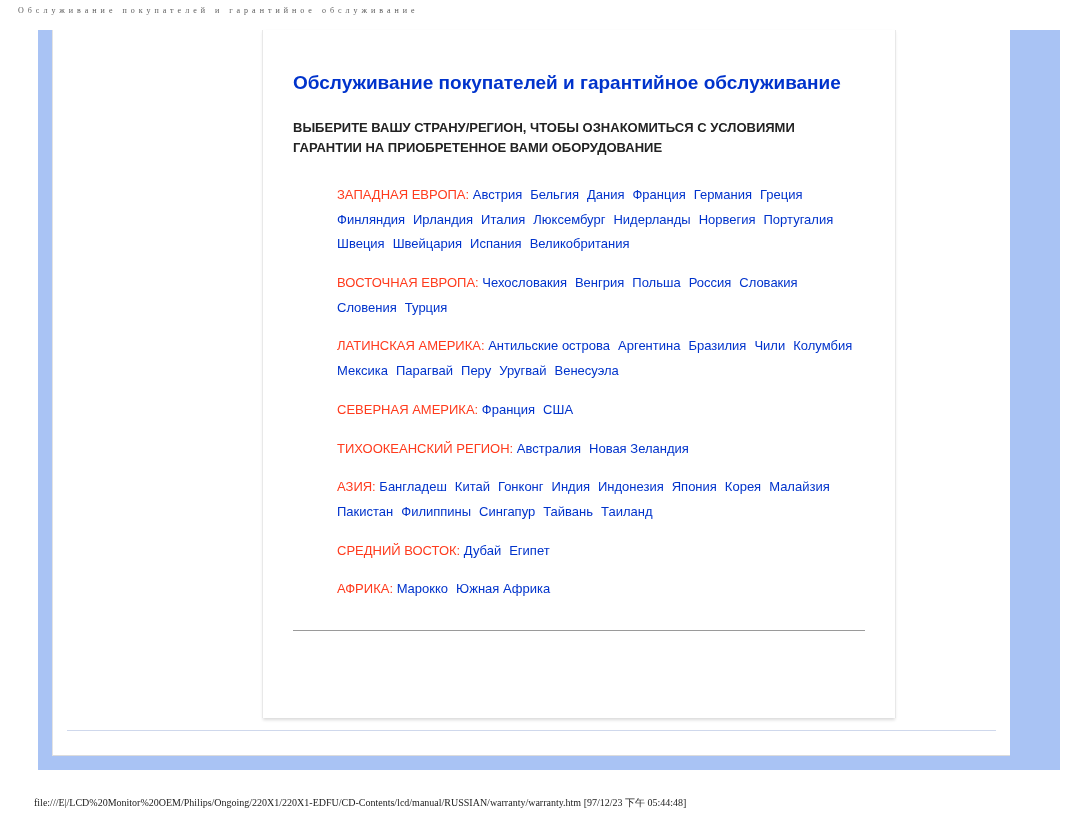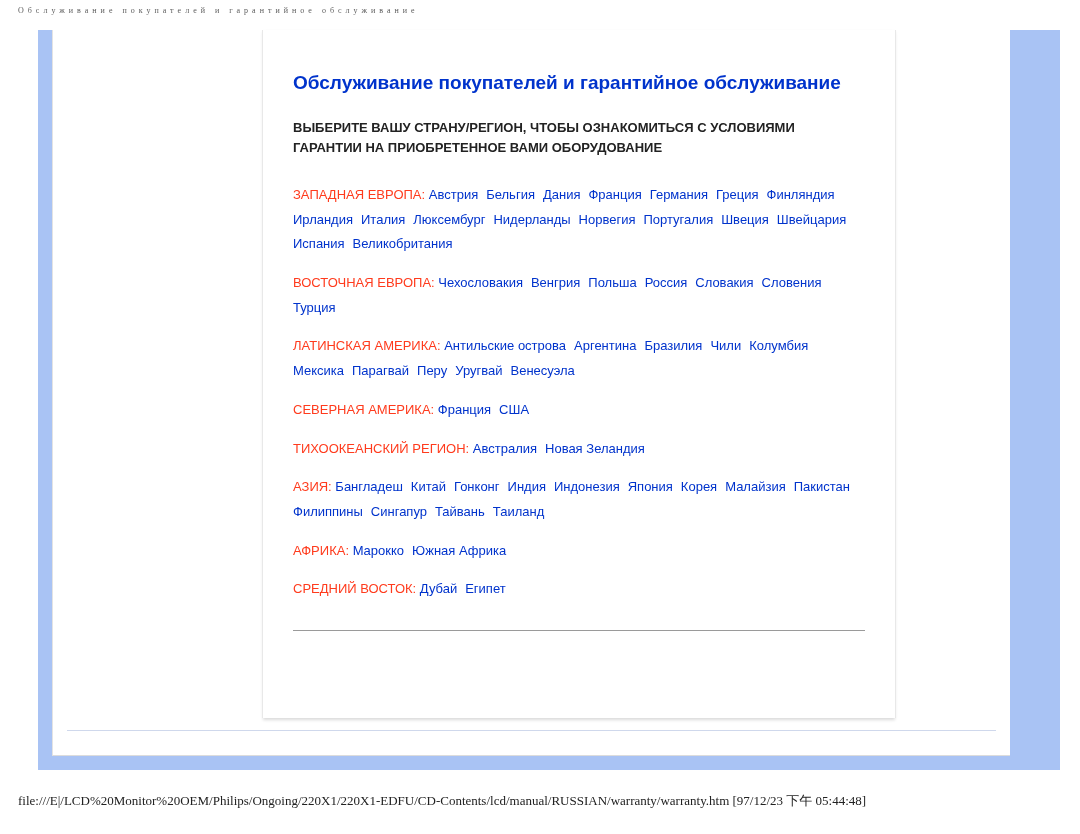--- a/index.html
+++ b/index.html
@@ -70,43 +70,44 @@
     font-size: 13px;
     line-height: 1.5;
     color: #222;
     font-weight: bold;
   }
   .region-block {
     font-size: 13px;
     line-height: 1.9;
     margin-bottom: 14px;
     color: #0033cc;
+    margin-left: 44px;
   }
   .region-label {
     color: #ff3b1d;
   }
   .country {
     color: #0033cc;
     cursor: pointer;
   }
   .sep {
     display: inline-block;
     width: 8px;
   }
   .card-hr {
     border: none;
     border-top: 1px solid #9a9a9a;
     margin-top: 28px;
     margin-bottom: 0;
   }
   .footer-path {
     position: absolute;
-    left: 18px;
+    left: 34px;
     bottom: 24px;
-    font-size: 13px;
+    font-size: 10px;
     font-family: "Times New Roman", serif;
     color: #222;
     white-space: nowrap;
     margin-top: 12px;
   }
 </style>
 </head>
 <body>
 
 <div class="page-title-bar">Обслуживание покупателей и гарантийное обслуживание</div>
@@ -116,22 +117,22 @@
     <div class="content-card">
       <h1 class="heading">Обслуживание покупателей и гарантийное обслуживание</h1>
       <p class="instruction">ВЫБЕРИТЕ ВАШУ СТРАНУ/РЕГИОН, ЧТОБЫ ОЗНАКОМИТЬСЯ С УСЛОВИЯМИ ГАРАНТИИ НА ПРИОБРЕТЕННОЕ ВАМИ ОБОРУДОВАНИЕ</p>
       <div id="regions-mount">
           <p class="region-block"><span class="region-label">ЗАПАДНАЯ ЕВРОПА:</span> <span class="country">Австрия</span><span class="sep">&nbsp;&nbsp;</span><span class="country">Бельгия</span><span class="sep">&nbsp;&nbsp;</span><span class="country">Дания</span><span class="sep">&nbsp;&nbsp;</span><span class="country">Франция</span><span class="sep">&nbsp;&nbsp;</span><span class="country">Германия</span><span class="sep">&nbsp;&nbsp;</span><span class="country">Греция</span><span class="sep">&nbsp;&nbsp;</span><span class="country">Финляндия</span><span class="sep">&nbsp;&nbsp;</span><span class="country">Ирландия</span><span class="sep">&nbsp;&nbsp;</span><span class="country">Италия</span><span class="sep">&nbsp;&nbsp;</span><span class="country">Люксембург</span><span class="sep">&nbsp;&nbsp;</span><span class="country">Нидерланды</span><span class="sep">&nbsp;&nbsp;</span><span class="country">Норвегия</span><span class="sep">&nbsp;&nbsp;</span><span class="country">Португалия</span><span class="sep">&nbsp;&nbsp;</span><span class="country">Швеция</span><span class="sep">&nbsp;&nbsp;</span><span class="country">Швейцария</span><span class="sep">&nbsp;&nbsp;</span><span class="country">Испания</span><span class="sep">&nbsp;&nbsp;</span><span class="country">Великобритания</span></p>
           <p class="region-block"><span class="region-label">ВОСТОЧНАЯ ЕВРОПА:</span> <span class="country">Чехословакия</span><span class="sep">&nbsp;&nbsp;</span><span class="country">Венгрия</span><span class="sep">&nbsp;&nbsp;</span><span class="country">Польша</span><span class="sep">&nbsp;&nbsp;</span><span class="country">Россия</span><span class="sep">&nbsp;&nbsp;</span><span class="country">Словакия</span><span class="sep">&nbsp;&nbsp;</span><span class="country">Словения</span><span class="sep">&nbsp;&nbsp;</span><span class="country">Турция</span></p>
           <p class="region-block"><span class="region-label">ЛАТИНСКАЯ АМЕРИКА:</span> <span class="country">Антильские острова</span><span class="sep">&nbsp;&nbsp;</span><span class="country">Аргентина</span><span class="sep">&nbsp;&nbsp;</span><span class="country">Бразилия</span><span class="sep">&nbsp;&nbsp;</span><span class="country">Чили</span><span class="sep">&nbsp;&nbsp;</span><span class="country">Колумбия</span><span class="sep">&nbsp;&nbsp;</span><span class="country">Мексика</span><span class="sep">&nbsp;&nbsp;</span><span class="country">Парагвай</span><span class="sep">&nbsp;&nbsp;</span><span class="country">Перу</span><span class="sep">&nbsp;&nbsp;</span><span class="country">Уругвай</span><span class="sep">&nbsp;&nbsp;</span><span class="country">Венесуэла</span></p>
           <p class="region-block"><span class="region-label">СЕВЕРНАЯ АМЕРИКА:</span> <span class="country">Франция</span><span class="sep">&nbsp;&nbsp;</span><span class="country">США</span></p>
           <p class="region-block"><span class="region-label">ТИХООКЕАНСКИЙ РЕГИОН:</span> <span class="country">Австралия</span><span class="sep">&nbsp;&nbsp;</span><span class="country">Новая Зеландия</span></p>
           <p class="region-block"><span class="region-label">АЗИЯ:</span> <span class="country">Бангладеш</span><span class="sep">&nbsp;&nbsp;</span><span class="country">Китай</span><span class="sep">&nbsp;&nbsp;</span><span class="country">Гонконг</span><span class="sep">&nbsp;&nbsp;</span><span class="country">Индия</span><span class="sep">&nbsp;&nbsp;</span><span class="country">Индонезия</span><span class="sep">&nbsp;&nbsp;</span><span class="country">Япония</span><span class="sep">&nbsp;&nbsp;</span><span class="country">Корея</span><span class="sep">&nbsp;&nbsp;</span><span class="country">Малайзия</span><span class="sep">&nbsp;&nbsp;</span><span class="country">Пакистан</span><span class="sep">&nbsp;&nbsp;</span><span class="country">Филиппины</span><span class="sep">&nbsp;&nbsp;</span><span class="country">Сингапур</span><span class="sep">&nbsp;&nbsp;</span><span class="country">Тайвань</span><span class="sep">&nbsp;&nbsp;</span><span class="country">Таиланд</span></p>
+          <p class="region-block"><span class="region-label">СРЕДНИЙ ВОСТОК:</span> <span class="country">Дубай</span><span class="sep">&nbsp;&nbsp;</span><span class="country">Египет</span></p>
           <p class="region-block"><span class="region-label">АФРИКА:</span> <span class="country">Марокко</span><span class="sep">&nbsp;&nbsp;</span><span class="country">Южная Африка</span></p>
-          <p class="region-block"><span class="region-label">СРЕДНИЙ ВОСТОК:</span> <span class="country">Дубай</span><span class="sep">&nbsp;&nbsp;</span><span class="country">Египет</span></p>
         </div>
       <hr class="card-hr">
     </div>
     <div class="bottom-hr"></div>
   </div>
 </div>
 
 <div class="footer-path">file:///E|/LCD%20Monitor%20OEM/Philips/Ongoing/220X1/220X1-EDFU/CD-Contents/lcd/manual/RUSSIAN/warranty/warranty.htm [97/12/23 下午 05:44:48]</div>
 
 </body></html>

